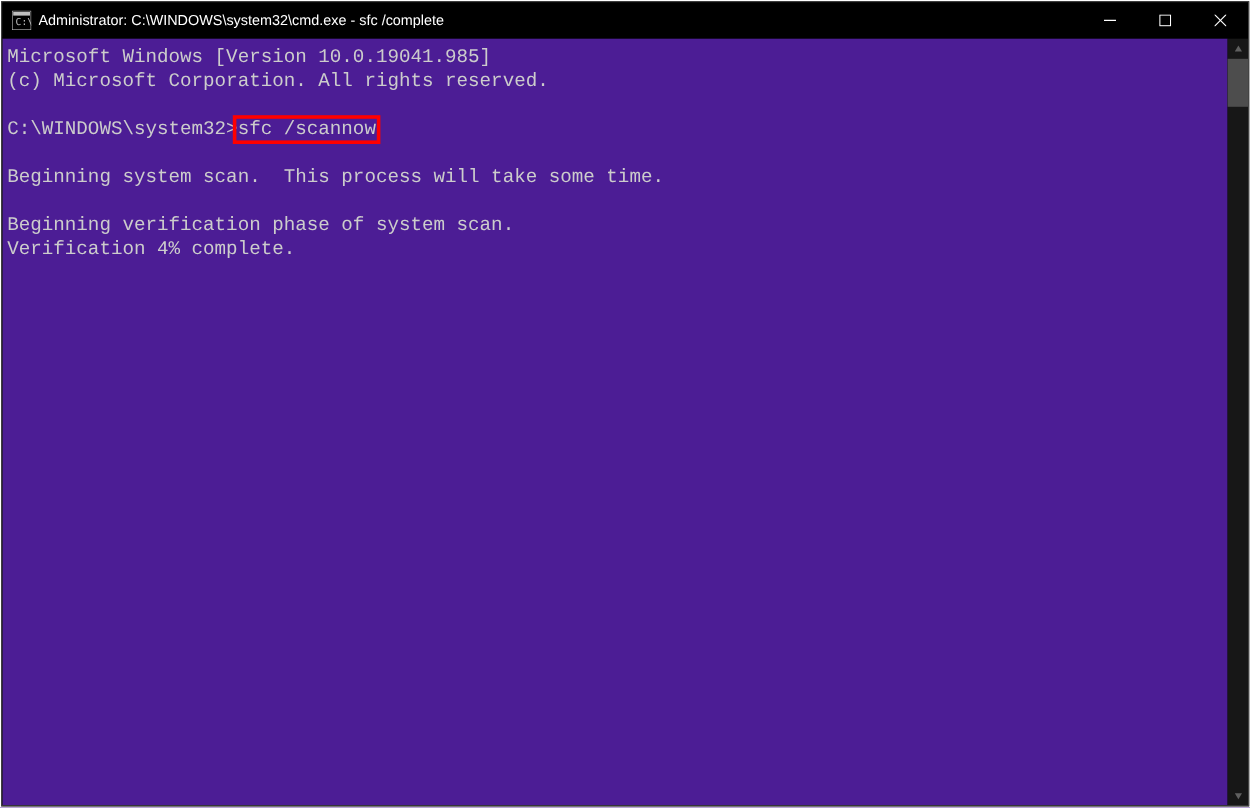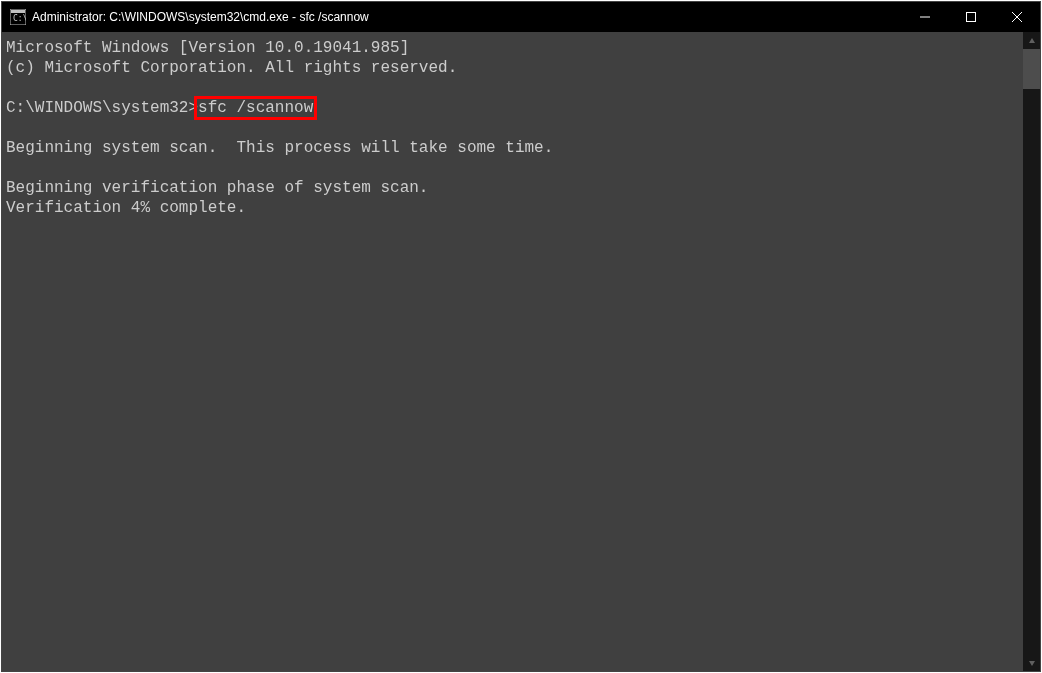--- a/index.html
+++ b/index.html
@@ -63,21 +63,21 @@
     }
     .win-btn svg { width: 10px; height: 10px; }
     .content-area {
       flex: 1;
       display: flex;
       overflow: hidden;
       position: relative;
     }
     .terminal {
       flex: 1;
-      background: #404040;
+      background: #4c1d95;
       padding: 6px 4px 4px 4px;
       font-family: Consolas, "Courier New", monospace;
       font-size: 16px;
       line-height: 20px;
       color: #cccccc;
       white-space: pre;
       overflow: hidden;
     }
     .terminal-line { display: block; min-height: 20px; }
     .highlight-box {
@@ -125,21 +125,21 @@
 <div class="window">
 
   <div class="titlebar">
     <span class="titlebar-icon">
       <svg viewBox="0 0 16 16">
         <rect x="0" y="0" width="16" height="16" fill="#000000" stroke="#c0c0c0" stroke-width="1"></rect>
         <rect x="1" y="1" width="14" height="3" fill="#c0c0c0"></rect>
         <text x="3" y="12" font-size="8" fill="#c0c0c0" font-family="monospace">C:\</text>
       </svg>
     </span>
-    <span class="titlebar-title">Administrator: C:\WINDOWS\system32\cmd.exe - sfc  /scannow</span>
+    <span class="titlebar-title">Administrator: C:\WINDOWS\system32\cmd.exe - sfc  /complete</span>
     <div class="window-controls">
       <div class="win-btn">
         <svg viewBox="0 0 10 10">
             <line x1="0" y1="5" x2="10" y2="5" stroke="#ffffff" stroke-width="1"></line>
           </svg>
       </div>
       <div class="win-btn">
         <svg viewBox="0 0 10 10">
             <rect x="0.5" y="0.5" width="9" height="9" fill="none" stroke="#ffffff" stroke-width="1"></rect>
           </svg>

